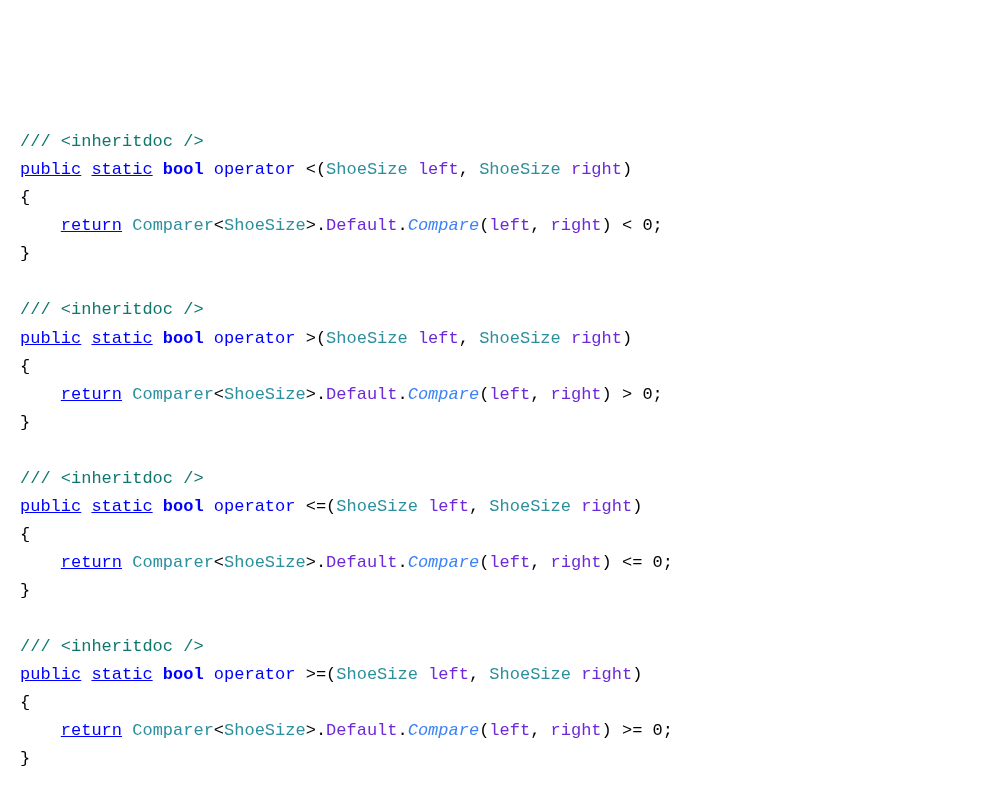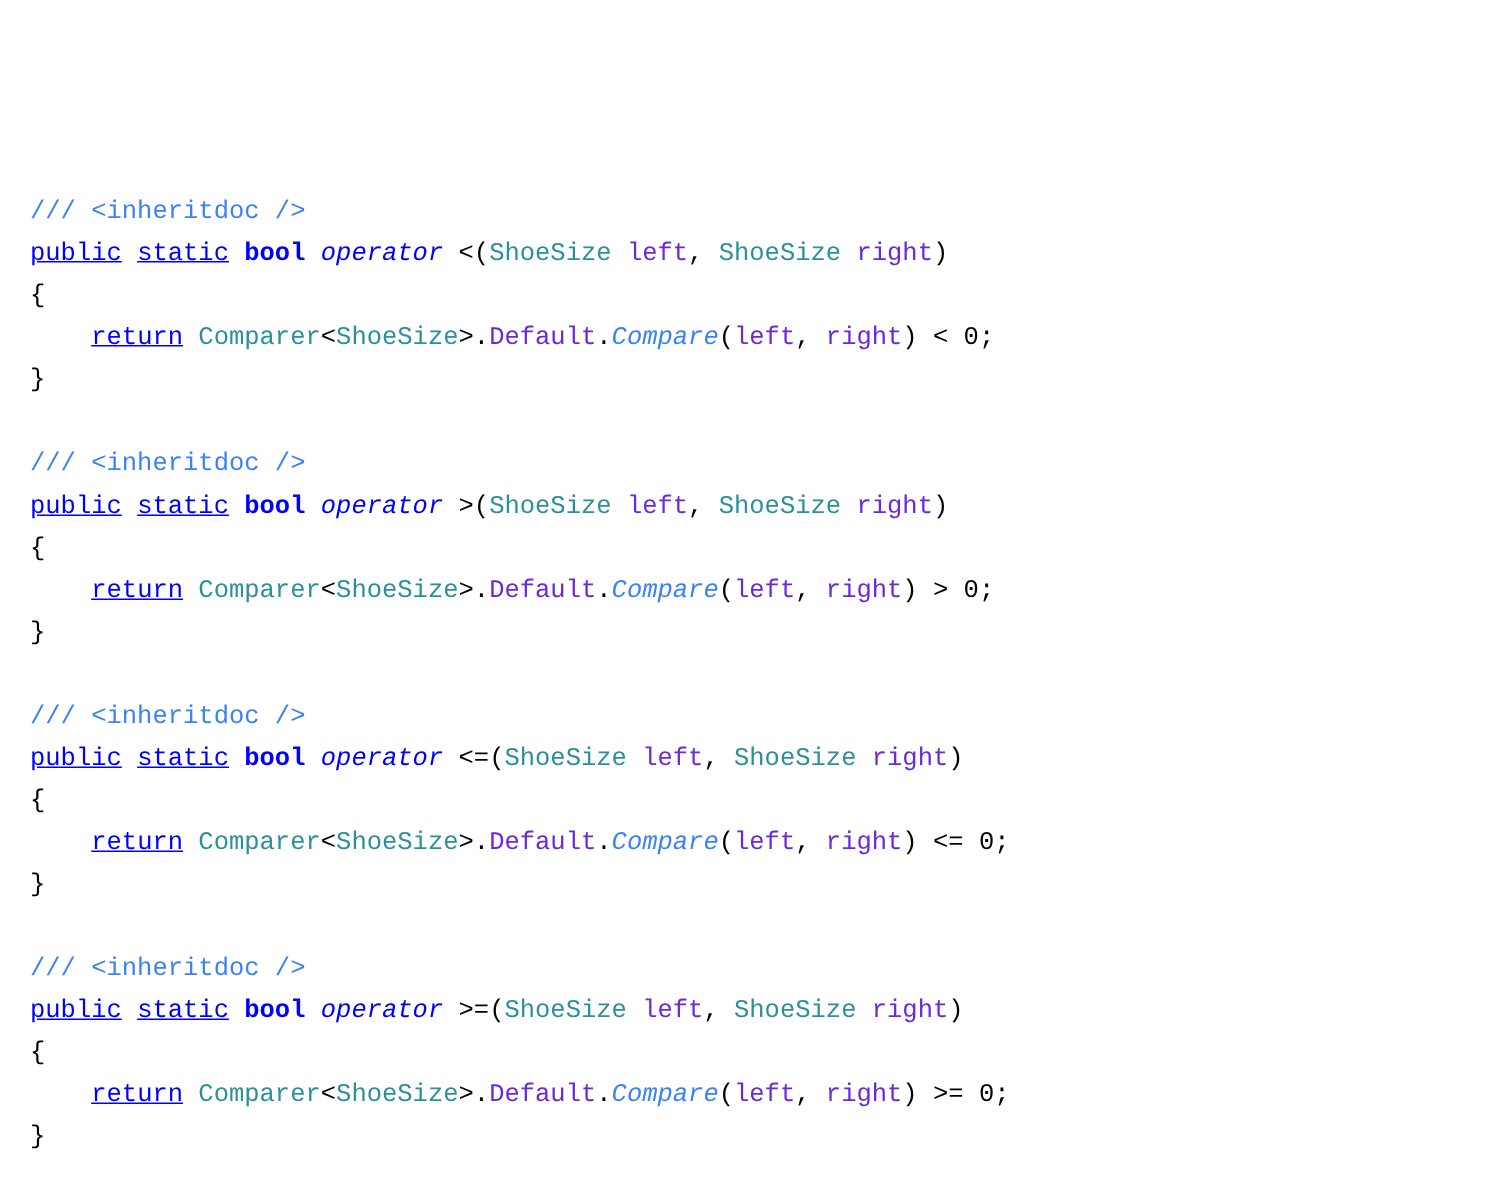--- a/index.html
+++ b/index.html
@@ -12,24 +12,24 @@
       font-family: Consolas, 'Courier New', monospace;
       font-size: 17px;
       line-height: 1.65;
       padding: 16px 20px;
       color: #000000;
       white-space: pre;
     }
     .code-block {
       display: block;
     }
-    .comment { color: #3b82f6; }
+    .comment { color: #0f766e; }
     .keyword { color: #0000ff; text-decoration: underline; }
     .type-keyword { color: #0000ff; font-weight: bold; }
-    .operator-kw { color: #0000ff; font-style: italic; }
+    .operator-kw { color: #0000ff; }
     .type { color: #2b8f9c; }
     .identifier { color: #6d28d9; }
     .punct { color: #000000; }
     .op { color: #000000; }
     .number { color: #000000; }
     .method { color: #3b82f6; font-style: italic; }
   </style>
 </head>
 <body>
 

